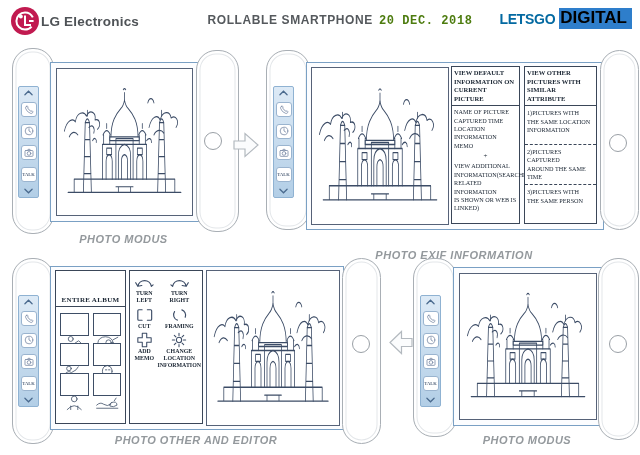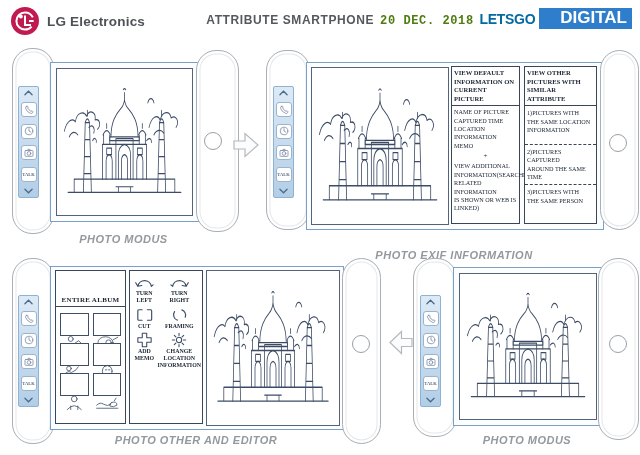--- a/index.html
+++ b/index.html
@@ -1,29 +1,29 @@
 <!DOCTYPE html>
 <html><head>
 <meta charset="utf-8">
 <style>
   html,body{margin:0;padding:0;background:#fff;}
   #canvas{position:relative;width:640px;height:455px;background:#fff;overflow:hidden;
           font-family:"Liberation Sans",sans-serif;}
 
   
   .header{position:absolute;left:0;top:0;width:640px;height:42px;background:#fff;}
-  .lg-logo{position:absolute;left:10px;top:6px;display:flex;align-items:center;gap:7px;}
+  .lg-logo{position:absolute;left:10px;top:6px;display:flex;align-items:center;gap:1px;}
   .lg-text{font-size:13.5px;font-weight:bold;color:#4e5256;letter-spacing:.2px;}
   .doc-title{position:absolute;left:190px;top:13px;width:300px;text-align:center;
              font-size:12px;font-weight:bold;color:#55595d;letter-spacing:.6px;}
   .doc-title .date{color:#4d7c0f;margin-left:6px;font-family:Liberation Mono, monospace;}
   .brand{position:absolute;right:8px;top:8px;display:flex;align-items:center;}
   .brand-left{font-size:14px;font-weight:bold;color:#0369a1;letter-spacing:-.3px;}
-  .brand-right{font-size:17px;font-weight:bold;color:#ffffff;background:#2e7ecb;
-               padding:0 5px 1px 21px;margin-left:4px;text-align:right;}
+  .brand-right{font-size:17px;font-weight:bold;color:#000000;background:#2e7ecb;
+               padding:0 5px 1px 1px;margin-left:4px;text-align:right;}
 
   
   .roller{position:absolute;background:#fff;border:1.5px solid #a9afb5;border-radius:20px;
           box-shadow:inset 0 0 0 2.5px #fff,inset 0 0 0 3.5px #e3e6e9;}
   .screen{position:absolute;background:#fcfdff;border:1.6px solid #7aa0c4;}
   .imgbox{position:absolute;border:1px solid #566278;background:#fff;overflow:hidden;}
   .imgbox svg{width:100%;height:100%;display:block;}
   .lens{position:absolute;width:16px;height:16px;border:1.6px solid #9aa0a6;border-radius:50%;background:#fff;}
   .flow-arrow{position:absolute;}
   .panel-label{position:absolute;color:#94999d;font-size:11px;font-weight:bold;
@@ -115,21 +115,21 @@
       <svg width="30" height="30" viewBox="0 0 30 30">
         <circle cx="15" cy="15" r="14" fill="#c11a50"></circle>
         <circle cx="15" cy="15" r="8.6" fill="none" stroke="#fff" stroke-width="2" stroke-dasharray="44 10" stroke-dashoffset="-6"></circle>
         <circle cx="10.8" cy="10.6" r="2" fill="#fff"></circle>
         <path d="M15 9.5 V19 H21" stroke="#fff" stroke-width="2" fill="none"></path>
         <path d="M23.6 15 H19" stroke="#fff" stroke-width="2" fill="none"></path>
       </svg>
       <span class="lg-text">LG Electronics</span>
     </div>
     <div class="doc-title">
-      <span>ATTRIBUTE SMARTPHONE</span><span class="date">20 DEC. 2018</span>
+      <span>ROLLABLE SMARTPHONE</span><span class="date">20 DEC. 2018</span>
     </div>
     <div class="brand">
       <span class="brand-left">LETSGO</span>
       <span class="brand-right">DIGITAL</span>
     </div>
   </div>
 
   <div class="roller" style="left:12px;top:48px;width:40px;height:184px;"></div>
   <div class="sidebar-mount" style="left:18px;top:86px;">
   <div class="sidebar">

